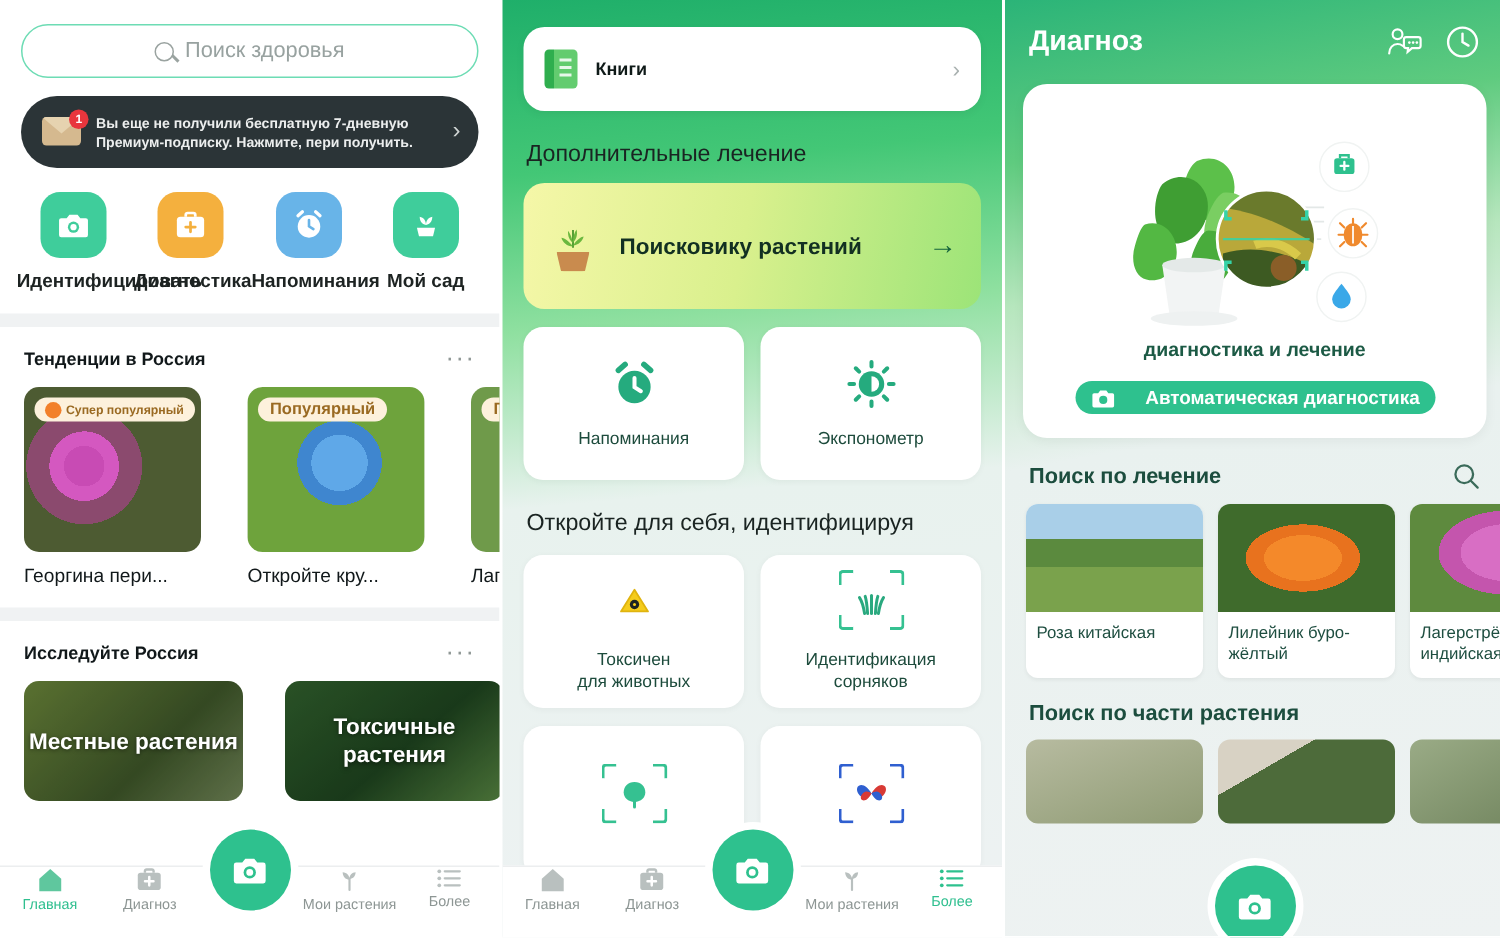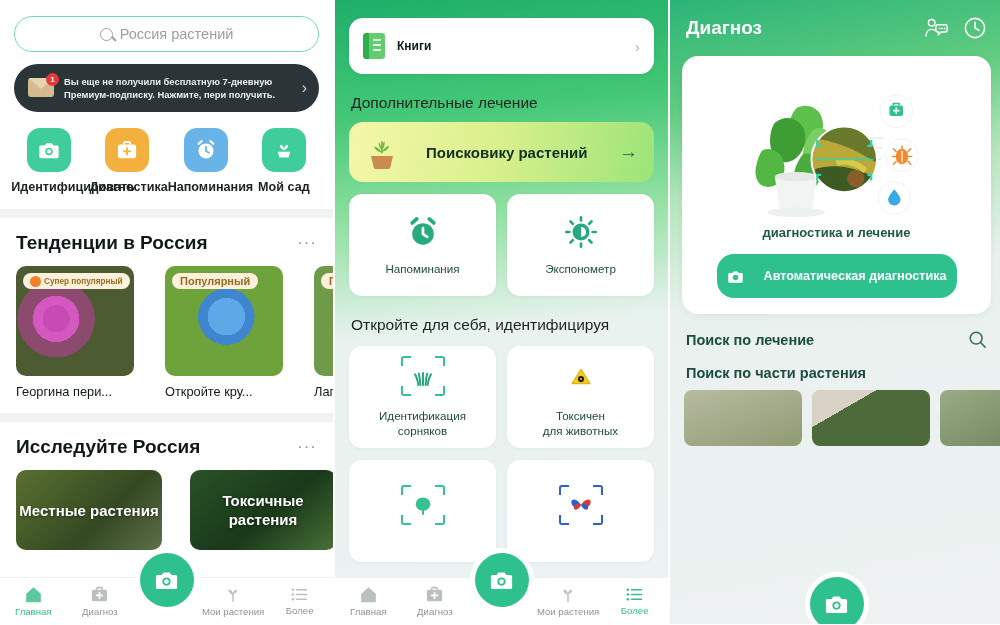--- a/index.html
+++ b/index.html
@@ -46,62 +46,62 @@
   .promo-chev { color: #cfd4d3; font-size: 16px; font-weight: 300; }
 
   .quick { display: flex; padding: 16px 10px 0 10px; }
   .quick-item { flex: 1; display:flex; flex-direction: column; align-items: center; }
   .qi-icon { width: 44px; height: 44px; border-radius: 13px; display: flex; align-items: center; justify-content: center; }
   .qi-label { font-size: 12.6px; color: #1d2322; font-weight: bold; text-align: center; margin-top: 7px; line-height: 16px; width: 76px;}
 
   .divider-band { height: 9px; background: #f0f2f3; margin-top: 14px; }
 
   .sec-head { display:flex; align-items:center; justify-content: space-between; padding: 14px 16px 0 16px; }
-  .sec-title { font-size: 19px; font-weight: bold; color: #11181a; }
+  .sec-title { font-size: 12px; font-weight: bold; color: #11181a; }
   .dots { color: #8f9795; font-size: 17px; letter-spacing: 1px; line-height: 10px;}
 
   .trend-row { display:flex; gap: 11px; padding: 12px 0 0 16px; }
   .trend-card { width: 138px; flex: 0 0 auto; }
   .trend-img { width: 118px; height: 110px; border-radius: 10px; position: relative; overflow: hidden; }
   .badge { position: absolute; top: 7px; left: 7px; border-radius: 10px; padding: 2.5px 7px;
     font-size: 8.2px; font-weight: bold; display:flex; align-items:center; gap:3px; }
   .badge.super { background: #fdf1dc; color: #9a6a22; }
   .badge.pop { background: #fdf1dc; color: #9a6a22; font-size: 11px; padding: 2px 8px; }
   .flame { width: 11px; height: 11px; border-radius: 50%; background:#f2802a; flex:0 0 auto; }
   .trend-name { font-size: 12.8px; color:#11181a; margin-top: 8px; white-space: nowrap; overflow: hidden; }
 
   .explore-row { display:flex; gap: 28px; padding: 12px 0 0 16px; }
   .explore-card { width: 146px; height: 80px; flex: 0 0 auto; border-radius: 10px; position: relative; overflow: hidden; display:flex; align-items:center; justify-content:center;}
   .explore-card .ov { position: absolute; inset: 0; background: rgba(0,0,0,0.18); }
   .explore-txt { position: relative; color: #fff; font-weight: bold; font-size: 15px; text-align:center; line-height: 19px; text-shadow: 0 1px 3px rgba(0,0,0,.5); }
 
   
   .navbar { position: absolute; left:0; right:0; bottom:0; height: 48px; background:#fff;
-    display:flex; align-items: center; border-top: 1px solid #eceeef; }
+    display:flex; border-top: 1px solid #eceeef; }
   .navbar::after{content:"";position:absolute;left:0;right:0;bottom:-1px;height:2px;background:#fff;}
   .nav-item { flex:1; display:flex; flex-direction:column; align-items:center; gap: 3px; }
   .nav-item.spacer { visibility: hidden; }
   .nav-lbl { font-size: 9.6px; color:#8d9694; }
   .nav-item.active .nav-lbl { color: #2fbf8f; }
   .fab { position: absolute; left: 50%; transform: translateX(-50%); bottom: 18px; width: 54px; height: 54px;
     border-radius: 50%; background: #2ec18e; display:flex; align-items:center; justify-content:center;
     box-shadow: 0 0 0 5px #ffffff; }
 
   
   .p2 { background: linear-gradient(175deg, #1faf6a 0%, #43c776 18%, #8fe0a0 34%, #e8f2ee 52%, #eef2f3 100%); }
   .p2-inner { position:absolute; inset:0; padding: 18px 14px 0 14px; }
   .card-books { background:#fff; border-radius: 14px; height: 56px; display:flex; align-items:center; padding: 0 14px; gap: 12px; box-shadow: 0 2px 6px rgba(0,0,0,.05); }
   .book-ic { width: 22px; height: 26px; border-radius: 3px; background: linear-gradient(90deg,#2fae4e 0 28%, #63cc6f 28% 100%); position:relative; flex:0 0 auto;}
   .book-ic::before{content:"";position:absolute;left:10px;top:6px;width:8px;height:1.8px;background:#e7f8ea;box-shadow:0 5px 0 #e7f8ea, 0 10px 0 #e7f8ea;}
   .books-lbl { font-size: 12px; font-weight: bold; color: #0f1a18; flex:1; }
   .chev { color: #a9b1b0; font-size: 15px; font-weight: 300; }
 
   .p2-h { font-size: 15.5px; color: #1a2422; margin: 20px 2px 10px 2px; font-weight: normal; }
   .card-finder { background: linear-gradient(100deg,#f5f7a8 0%, #d9f08d 48%, #9ce478 100%); border-radius: 14px;
-    height: 60px; display:flex; align-items:center; padding: 0 16px; gap: 27px; }
+    height: 84px; display:flex; align-items:center; padding: 0 16px; gap: 14px; }
   .pot { width: 34px; height: 34px; position: relative; flex:0 0 auto; }
   .pot .leafs { position:absolute; left:6px; top:0; width: 22px; height: 20px; }
   .pot .base { position:absolute; left:6px; bottom:0; width:22px; height:13px; background:#c98b4e; border-radius: 0 0 5px 5px; clip-path: polygon(0 0,100% 0,86% 100%,14% 100%); }
   .finder-t { flex:1; }
   .finder-t1 { font-size: 15px; font-weight: bold; color: #123022; }
   .finder-t2 { font-size: 10.6px; color: #2d4434; line-height: 13.5px; margin-top: 2px; }
   .arrow-r { font-size: 19px; color: #15633c; }
 
   .grid2 { display:flex; gap: 11px; margin-top: 12px; }
   .gcard { flex:1; background:#fff; border-radius: 13px; height: 102px; display:flex; flex-direction:column;
@@ -117,21 +117,21 @@
 
   
   .p3 { background: linear-gradient(170deg,#2bb478 0%, #5fcb7f 16%, #b6e6bd 30%, #e9f1ef 46%, #eef2f2 100%); }
   .p3-inner { position:absolute; inset:0; padding: 16px 12px 0 12px; }
   .p3-head { display:flex; align-items:center; justify-content: space-between; padding: 0 4px; }
   .p3-title { color:#fff; font-size: 19px; font-weight: bold; }
   .p3-icons { display:flex; gap: 14px; align-items:center; }
   .hero { margin-top: 16px; background:#fff; border-radius: 16px; padding: 12px 10px 16px 10px; box-shadow: 0 2px 8px rgba(0,0,0,.05); }
   .hero-art { height: 150px; position: relative; }
   .hero-cap { text-align:center; font-size: 13px; font-weight: bold; color: #1c5a45; line-height: 18px; margin-top: 6px; }
-  .hero-btn { margin: 12px auto 0 auto; width: 240px; height: 44px; border-radius: 17px; background:#2ec18e;
+  .hero-btn { margin: 12px auto 0 auto; width: 240px; height: 22px; border-radius: 17px; background:#2ec18e;
     display:flex; align-items:center; justify-content:center; gap: 20px; color:#fff; font-size: 12.6px; font-weight:bold; }
   .p3-sec { display:flex; align-items:center; justify-content:space-between; margin: 16px 4px 9px 4px; }
   .p3-sec-t { font-size: 14.5px; font-weight: bold; color: #1c4d3e; }
   .prow { display:flex; gap: 10px; padding-left: 2px; }
   .pcard { width: 118px; flex:0 0 auto; background:#fff; border-radius: 8px; overflow:hidden; box-shadow: 0 1px 3px rgba(0,0,0,.06); }
   .pcard-img { height: 72px; }
   .pcard-lbl { font-size: 11.2px; color:#1e4e40; padding: 7px 7px 9px 7px; line-height: 14px; }
   .partrow { display:flex; gap:10px; padding-left:2px; }
   .partcard { width:118px; height: 56px; flex:0 0 auto; border-radius: 8px; overflow:hidden; }
 
@@ -140,21 +140,21 @@
 </head>
 <body>
 
 <div class="stage">
 
   <div class="panel p1">
 
     <div class="search-wrap">
       <div class="search-box">
         <span class="mag"></span>
-        <span class="search-ph">Россия растений</span>
+        <span class="search-ph">Поиск здоровья</span>
       </div>
     </div>
 
     <div class="promo">
       <div class="env-wrap">
         <div class="env"></div>
         <div class="env-badge">1</div>
       </div>
       <div class="promo-txt">
         <div>Вы еще не получили бесплатную 7-дневную</div>
@@ -349,52 +349,52 @@
                 <path d="M12 1.6v2.2M12 20.2v2.2M1.6 12h2.2M20.2 12h2.2M4.6 4.6l1.6 1.6M17.8 17.8l1.6 1.6M19.4 4.6l-1.6 1.6M6.2 17.8l-1.6 1.6"></path>
               </g>
             </svg>
           <div class="gcard-lbl">Экспонометр</div>
         </div>
       </div>
 
       <div class="p2-h">Откройте для себя, идентифицируя</div>
 
       <div class="grid2">
+        <div class="gcard">
+          <div class="scan-box dark">
+            <svg width="24" height="22" viewBox="0 0 24 22">
+                <path d="M12 4.2 21 18.6H3z" fill="#f5cc1c" stroke="#e0b40f" stroke-width="1.2" stroke-linejoin="round"></path>
+                <circle cx="12" cy="14" r="3.1" fill="#1d2422"></circle>
+                <circle cx="12" cy="14" r="1" fill="#f5cc1c"></circle>
+              </svg>
+          </div>
+          <div class="gcard-lbl">
+            <div>Токсичен</div>
+            <div>для животных</div>
+          </div>
+        </div>
         <div class="gcard">
           <div class="scan-box">
             <div class="c tl"></div>
               <div class="c tr"></div>
               <div class="c bl"></div>
               <div class="c br"></div>
             <svg width="24" height="22" viewBox="0 0 24 22">
                 <g stroke="#2aa97f" stroke-width="2" fill="none" stroke-linecap="round">
                   <path d="M12 20V8"></path>
                   <path d="M7.4 20C6.6 15 5.6 11.8 4 9.4"></path>
                   <path d="M16.6 20c.8-5 1.8-8.2 3.4-10.6"></path>
                   <path d="M9.4 20C9 14.4 8.6 11 7.8 8.6"></path>
                   <path d="M14.6 20c.4-5.6.8-9 1.6-11.4"></path>
                 </g>
               </svg>
           </div>
           <div class="gcard-lbl">
             <div>Идентификация</div>
             <div>сорняков</div>
-          </div>
-        </div>
-        <div class="gcard">
-          <div class="scan-box dark">
-            <svg width="24" height="22" viewBox="0 0 24 22">
-                <path d="M12 4.2 21 18.6H3z" fill="#f5cc1c" stroke="#e0b40f" stroke-width="1.2" stroke-linejoin="round"></path>
-                <circle cx="12" cy="14" r="3.1" fill="#1d2422"></circle>
-                <circle cx="12" cy="14" r="1" fill="#f5cc1c"></circle>
-              </svg>
-          </div>
-          <div class="gcard-lbl">
-            <div>Токсичен</div>
-            <div>для животных</div>
           </div>
         </div>
       </div>
 
       <div class="grid2">
         <div class="gcard">
           <div class="scan-box">
             <div class="c tl"></div>
               <div class="c tr"></div>
               <div class="c bl"></div>
@@ -560,20 +560,34 @@
       </div>
 
       <div class="p3-sec">
         <div class="p3-sec-t">Поиск по лечение</div>
         <svg width="19" height="19" viewBox="0 0 20 20">
             <circle cx="8.6" cy="8.6" r="6.2" stroke="#3b6b5a" stroke-width="1.6" fill="none"></circle>
             <path d="M13.2 13.2 18 18" stroke="#3b6b5a" stroke-width="1.6" stroke-linecap="round"></path>
           </svg>
       </div>
 
+      <div class="prow">
+        <div class="pcard">
+          <div class="pcard-img" style="background:linear-gradient(180deg,#a9cfe8 0 32%,#5b8a3e 32% 58%,#7aa24c 58% 100%),radial-gradient(circle at 45% 70%,#e24a3e 0 28%,transparent 28%)"></div>
+          <div class="pcard-lbl">Роза китайская</div>
+        </div>
+        <div class="pcard">
+          <div class="pcard-img" style="background:radial-gradient(ellipse at 48% 50%,#f4892a 0 30%,#e8721e 30% 44%,#3f6b2c 44% 100%)"></div>
+          <div class="pcard-lbl">Лилейник буро-жёлтый</div>
+        </div>
+        <div class="pcard">
+          <div class="pcard-img" style="background:radial-gradient(ellipse at 55% 45%,#d86ec4 0 34%,#c455ad 34% 50%,#5e8a3e 50% 100%)"></div>
+          <div class="pcard-lbl">Лагерстрё индийская</div>
+        </div>
+      </div>
 
       <div class="p3-sec">
         <div class="p3-sec-t">Поиск по части растения</div>
       </div>
 
       <div class="partrow">
         <div class="partcard" style="background:linear-gradient(160deg,#b7bba0,#8f9b74);"></div>
         <div class="partcard" style="background:linear-gradient(150deg,#d8d2c4 0 30%,#4d6b3a 30% 100%);"></div>
         <div class="partcard" style="background:linear-gradient(150deg,#9aab86,#6b7f58);"></div>
       </div>

